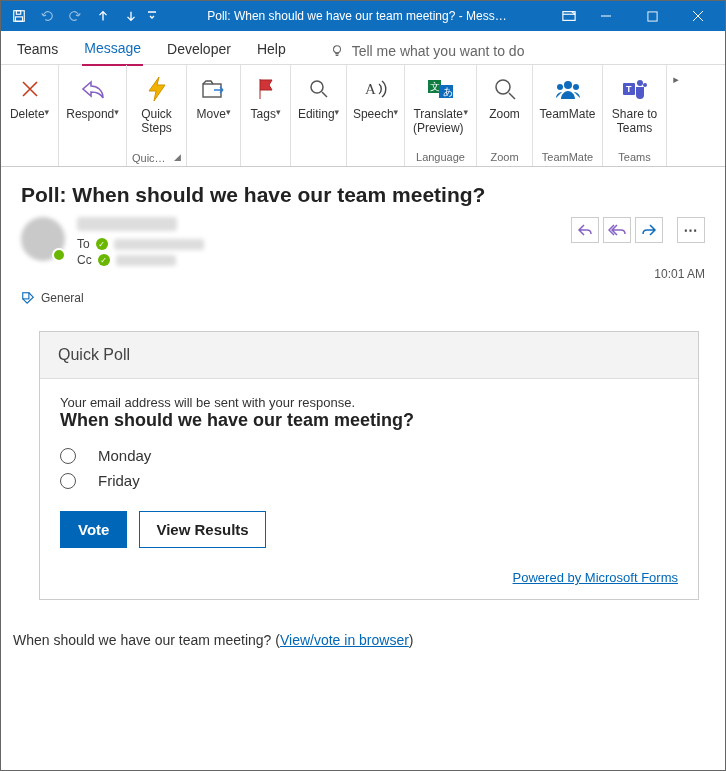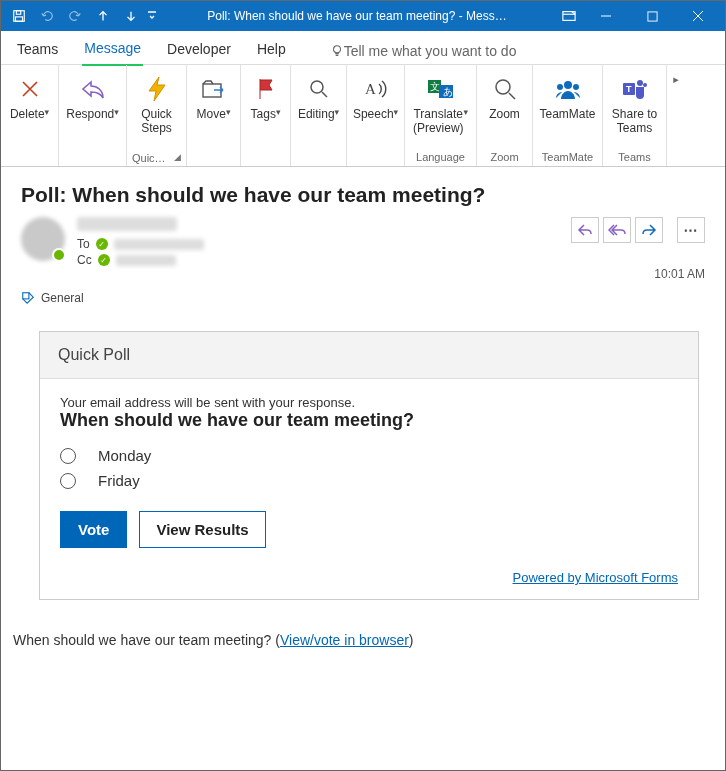--- a/index.html
+++ b/index.html
@@ -45,22 +45,22 @@
   
   .menubar {
     display: flex;
     align-items: center;
     padding: 6px 14px 0 14px;
     border-bottom: 1px solid #ddd;
     height: 34px;
     gap: 22px;
   }
   .menu-item { font-size: 14px; color: #333; padding: 4px 2px 8px 2px; }
-  .menu-item.active { color: #106ebe; border-bottom: 2px solid #22c55e; font-weight: 400; }
-  .tell-me { display:flex; align-items:center; color:#666; font-size:14px; margin-left: 20px; flex:1; }
+  .menu-item.active { color: #106ebe; border-bottom: 2px solid #be185d; font-weight: 400; }
+  .tell-me { display:flex; align-items:center; gap:8px; color:#666; font-size:14px; margin-left: 20px; flex:1; }
   .lamp { width:14px; height:14px; }
   
   .ribbon {
     display: flex;
     border-bottom: 1px solid #ccc;
     background: #fff;
     height: 102px;
   }
   .rgroup {
     border-right: 1px solid #e0e0e0;

